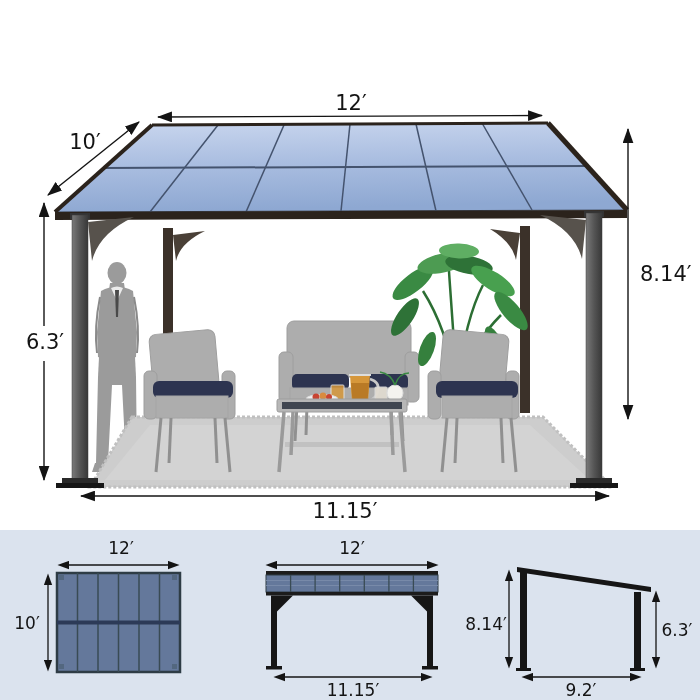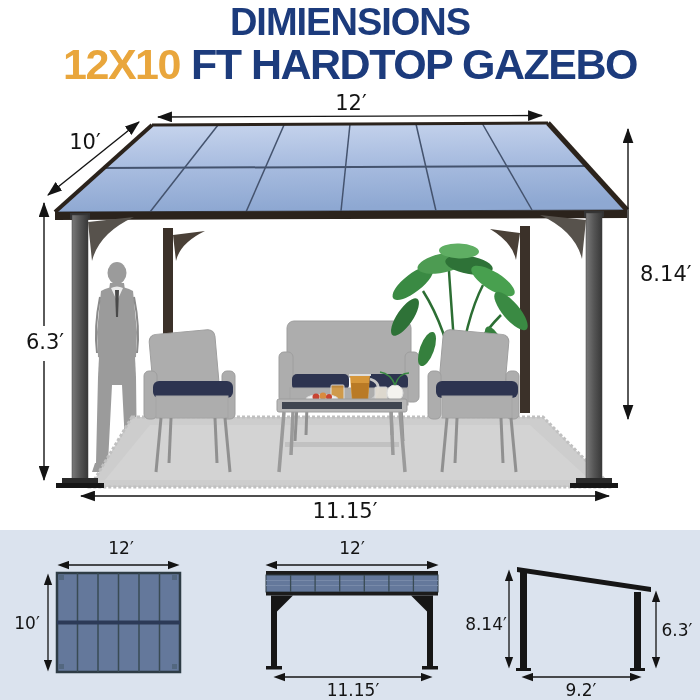--- a/index.html
+++ b/index.html
@@ -11,26 +11,20 @@
   .t2 .hl{color:#e9a63c;margin-right:11px;}
   .main-svg{position:absolute;top:85px;left:0;}
   .footer{position:absolute;top:530px;left:0;width:700px;height:170px;background:#dbe3ee;}
   .dimtext{font-family:"DejaVu Sans",sans-serif;fill:#141414;}
 </style>
 </head>
 <body>
 
 <div class="stage">
 
-  <div class="header">
-    <div class="t1">DIMIENSIONS</div>
-    <div class="t2">
-      <span class="hl">12X10</span><span>FT HARDTOP GAZEBO</span>
-    </div>
-  </div>
 
   <svg class="main-svg" width="700" height="445" viewBox="0 0 700 445">
     <defs>
       <marker id="ahm" viewBox="0 0 14 10" markerWidth="15" markerHeight="11" refX="13" refY="5" orient="auto-start-reverse" markerUnits="userSpaceOnUse">
         <path d="M0,0 L14,5 L0,10 Z" fill="#141414"></path>
       </marker>
       <linearGradient id="roofGrad" x1="0" y1="0" x2="0.15" y2="1">
         <stop offset="0" stop-color="#c9d6ee"></stop>
         <stop offset="0.5" stop-color="#a9bde0"></stop>
         <stop offset="1" stop-color="#8ea8d2"></stop>

